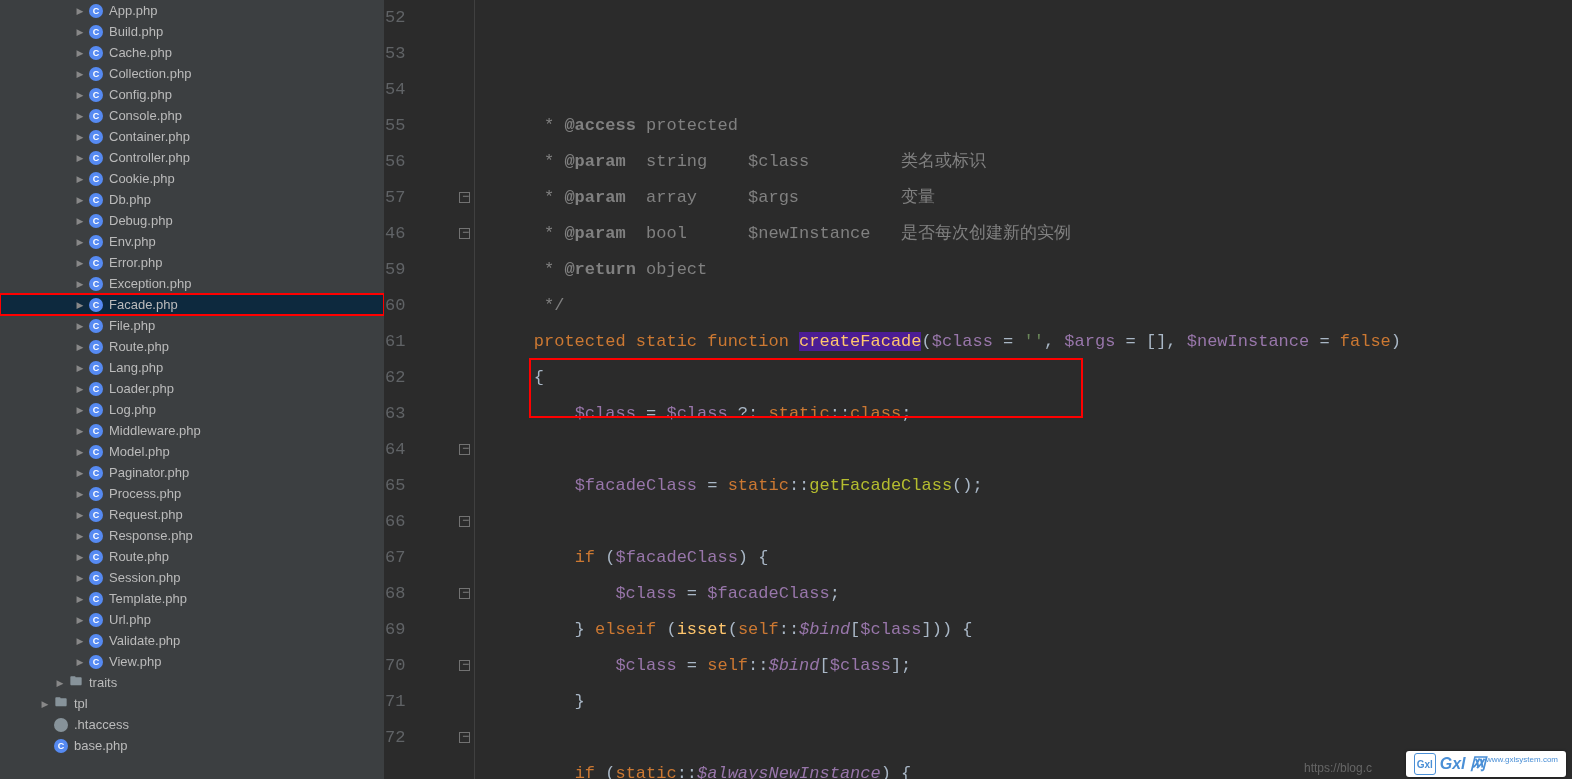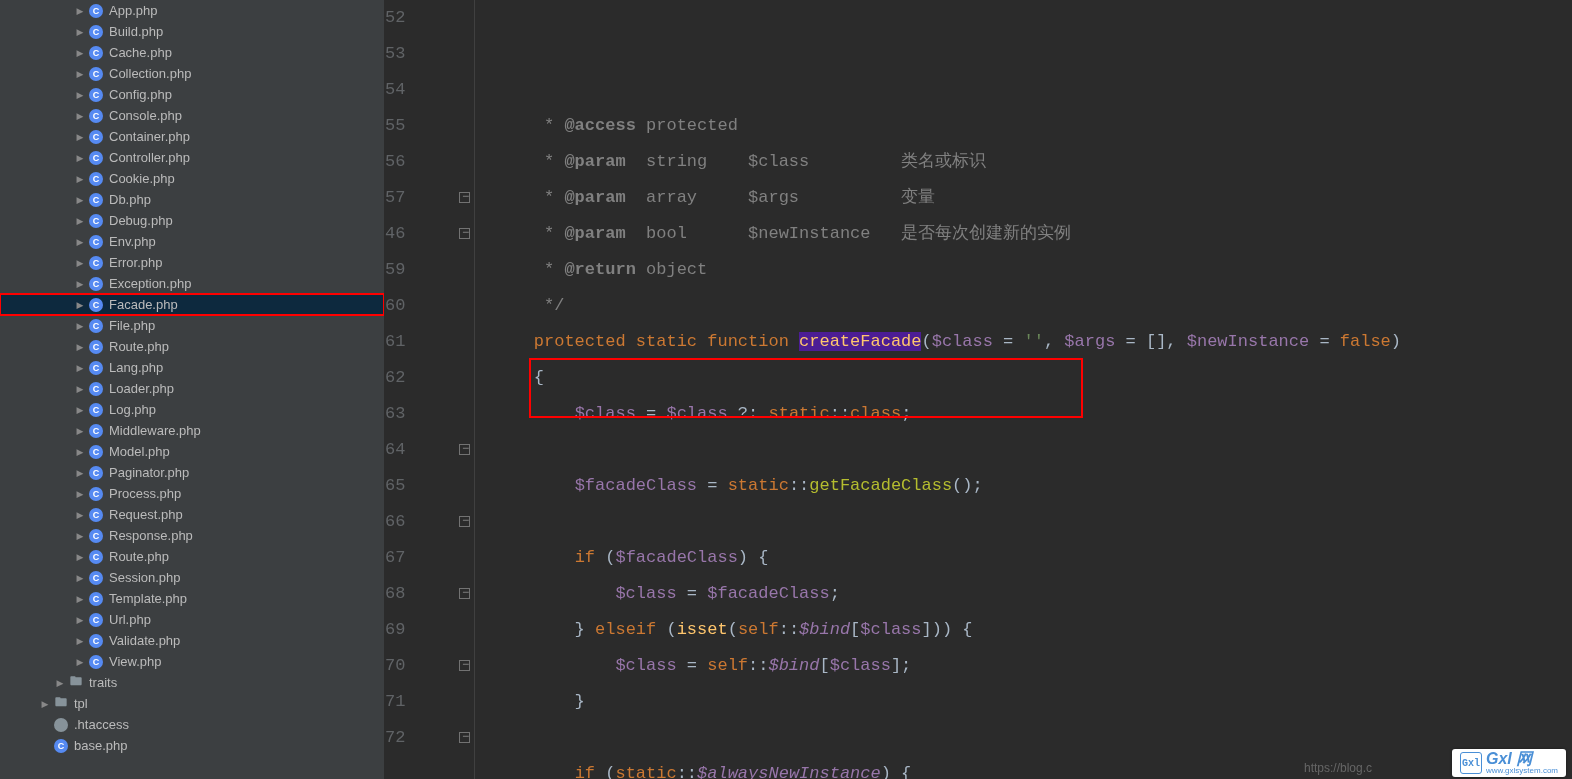--- a/index.html
+++ b/index.html
@@ -150,21 +150,20 @@
   width: 22px;
   height: 22px;
   border: 1px solid #4a8fd6;
   border-radius: 3px;
   display: inline-flex;
   align-items: center;
   justify-content: center;
   color: #4a8fd6;
   font-size: 10px;
   font-weight: bold;
-  font-family: Liberation Mono, monospace;
 }
 .wm-txt1 { color: #4a8fd6; font-weight: bold; font-style: italic; font-size: 16px; }
 .wm-txt2 { color: #4a8fd6; font-size: 8px; }
 </style>
 </head>
 <body>
 
 <div class="sidebar" id="sidebar">
     <div class="tree-item l2">
       <span class="chevron">▶</span>
@@ -382,17 +381,17 @@
       <div class="fold-marker" style="top: 732px;"></div>
     </div>
   <div class="code" id="code">
     <div class="red-box rb-code"></div>
   <div class="code-line"><span class="c-comment">     * </span><span class="c-doctag">@access</span><span class="c-comment"> protected</span></div><div class="code-line"><span class="c-comment">     * </span><span class="c-doctag">@param</span><span class="c-comment">  string    $class         </span><span class="c-cn">类名或标识</span></div><div class="code-line"><span class="c-comment">     * </span><span class="c-doctag">@param</span><span class="c-comment">  array     $args          </span><span class="c-cn">变量</span></div><div class="code-line"><span class="c-comment">     * </span><span class="c-doctag">@param</span><span class="c-comment">  bool      $newInstance   </span><span class="c-cn">是否每次创建新的实例</span></div><div class="code-line"><span class="c-comment">     * </span><span class="c-doctag">@return</span><span class="c-comment"> object</span></div><div class="code-line"><span class="c-comment">     */</span></div><div class="code-line"><span>    </span><span class="c-keyword">protected static function</span><span> </span><span class="c-funchl">createFacade</span><span class="c-punc">(</span><span class="c-var">$class</span><span class="c-punc"> = </span><span class="c-str">''</span><span class="c-punc">, </span><span class="c-var">$args</span><span class="c-punc"> = [], </span><span class="c-var">$newInstance</span><span class="c-punc"> = </span><span class="c-keyword">false</span><span class="c-punc">)</span></div><div class="code-line"><span class="c-punc">    {</span></div><div class="code-line"><span>        </span><span class="c-var">$class</span><span class="c-punc"> = </span><span class="c-var">$class</span><span class="c-punc"> ?: </span><span class="c-keyword">static</span><span class="c-punc">::</span><span class="c-keyword">class</span><span class="c-punc">;</span></div><div class="code-line"><span></span></div><div class="code-line"><span>        </span><span class="c-var">$facadeClass</span><span class="c-punc"> = </span><span class="c-keyword">static</span><span class="c-punc">::</span><span class="c-call">getFacadeClass</span><span class="c-punc">();</span></div><div class="code-line"><span></span></div><div class="code-line"><span>        </span><span class="c-keyword">if</span><span class="c-punc"> (</span><span class="c-var">$facadeClass</span><span class="c-punc">) {</span></div><div class="code-line"><span>            </span><span class="c-var">$class</span><span class="c-punc"> = </span><span class="c-var">$facadeClass</span><span class="c-punc">;</span></div><div class="code-line"><span class="c-punc">        } </span><span class="c-keyword">elseif</span><span class="c-punc"> (</span><span class="c-func">isset</span><span class="c-punc">(</span><span class="c-keyword">self</span><span class="c-punc">::</span><span class="c-static-it">$bind</span><span class="c-punc">[</span><span class="c-var">$class</span><span class="c-punc">])) {</span></div><div class="code-line"><span>            </span><span class="c-var">$class</span><span class="c-punc"> = </span><span class="c-keyword">self</span><span class="c-punc">::</span><span class="c-static-it">$bind</span><span class="c-punc">[</span><span class="c-var">$class</span><span class="c-punc">];</span></div><div class="code-line"><span class="c-punc">        }</span></div><div class="code-line"><span></span></div><div class="code-line"><span>        </span><span class="c-keyword">if</span><span class="c-punc"> (</span><span class="c-keyword">static</span><span class="c-punc">::</span><span class="c-static-it">$alwaysNewInstance</span><span class="c-punc">) {</span></div></div>
 </div>
 
 <div class="watermark1">https://blog.c</div>
 <div class="watermark2">
   <span class="wm-logo">Gxl</span>
-  <span style="display:flex;flex-direction:column;line-height:1">
+  <span style="display:flex;flex-direction:row;line-height:1">
     <span class="wm-txt1">Gxl 网</span>
     <span class="wm-txt2">www.gxlsystem.com</span>
   </span>
 </div>
 
 </body></html>

